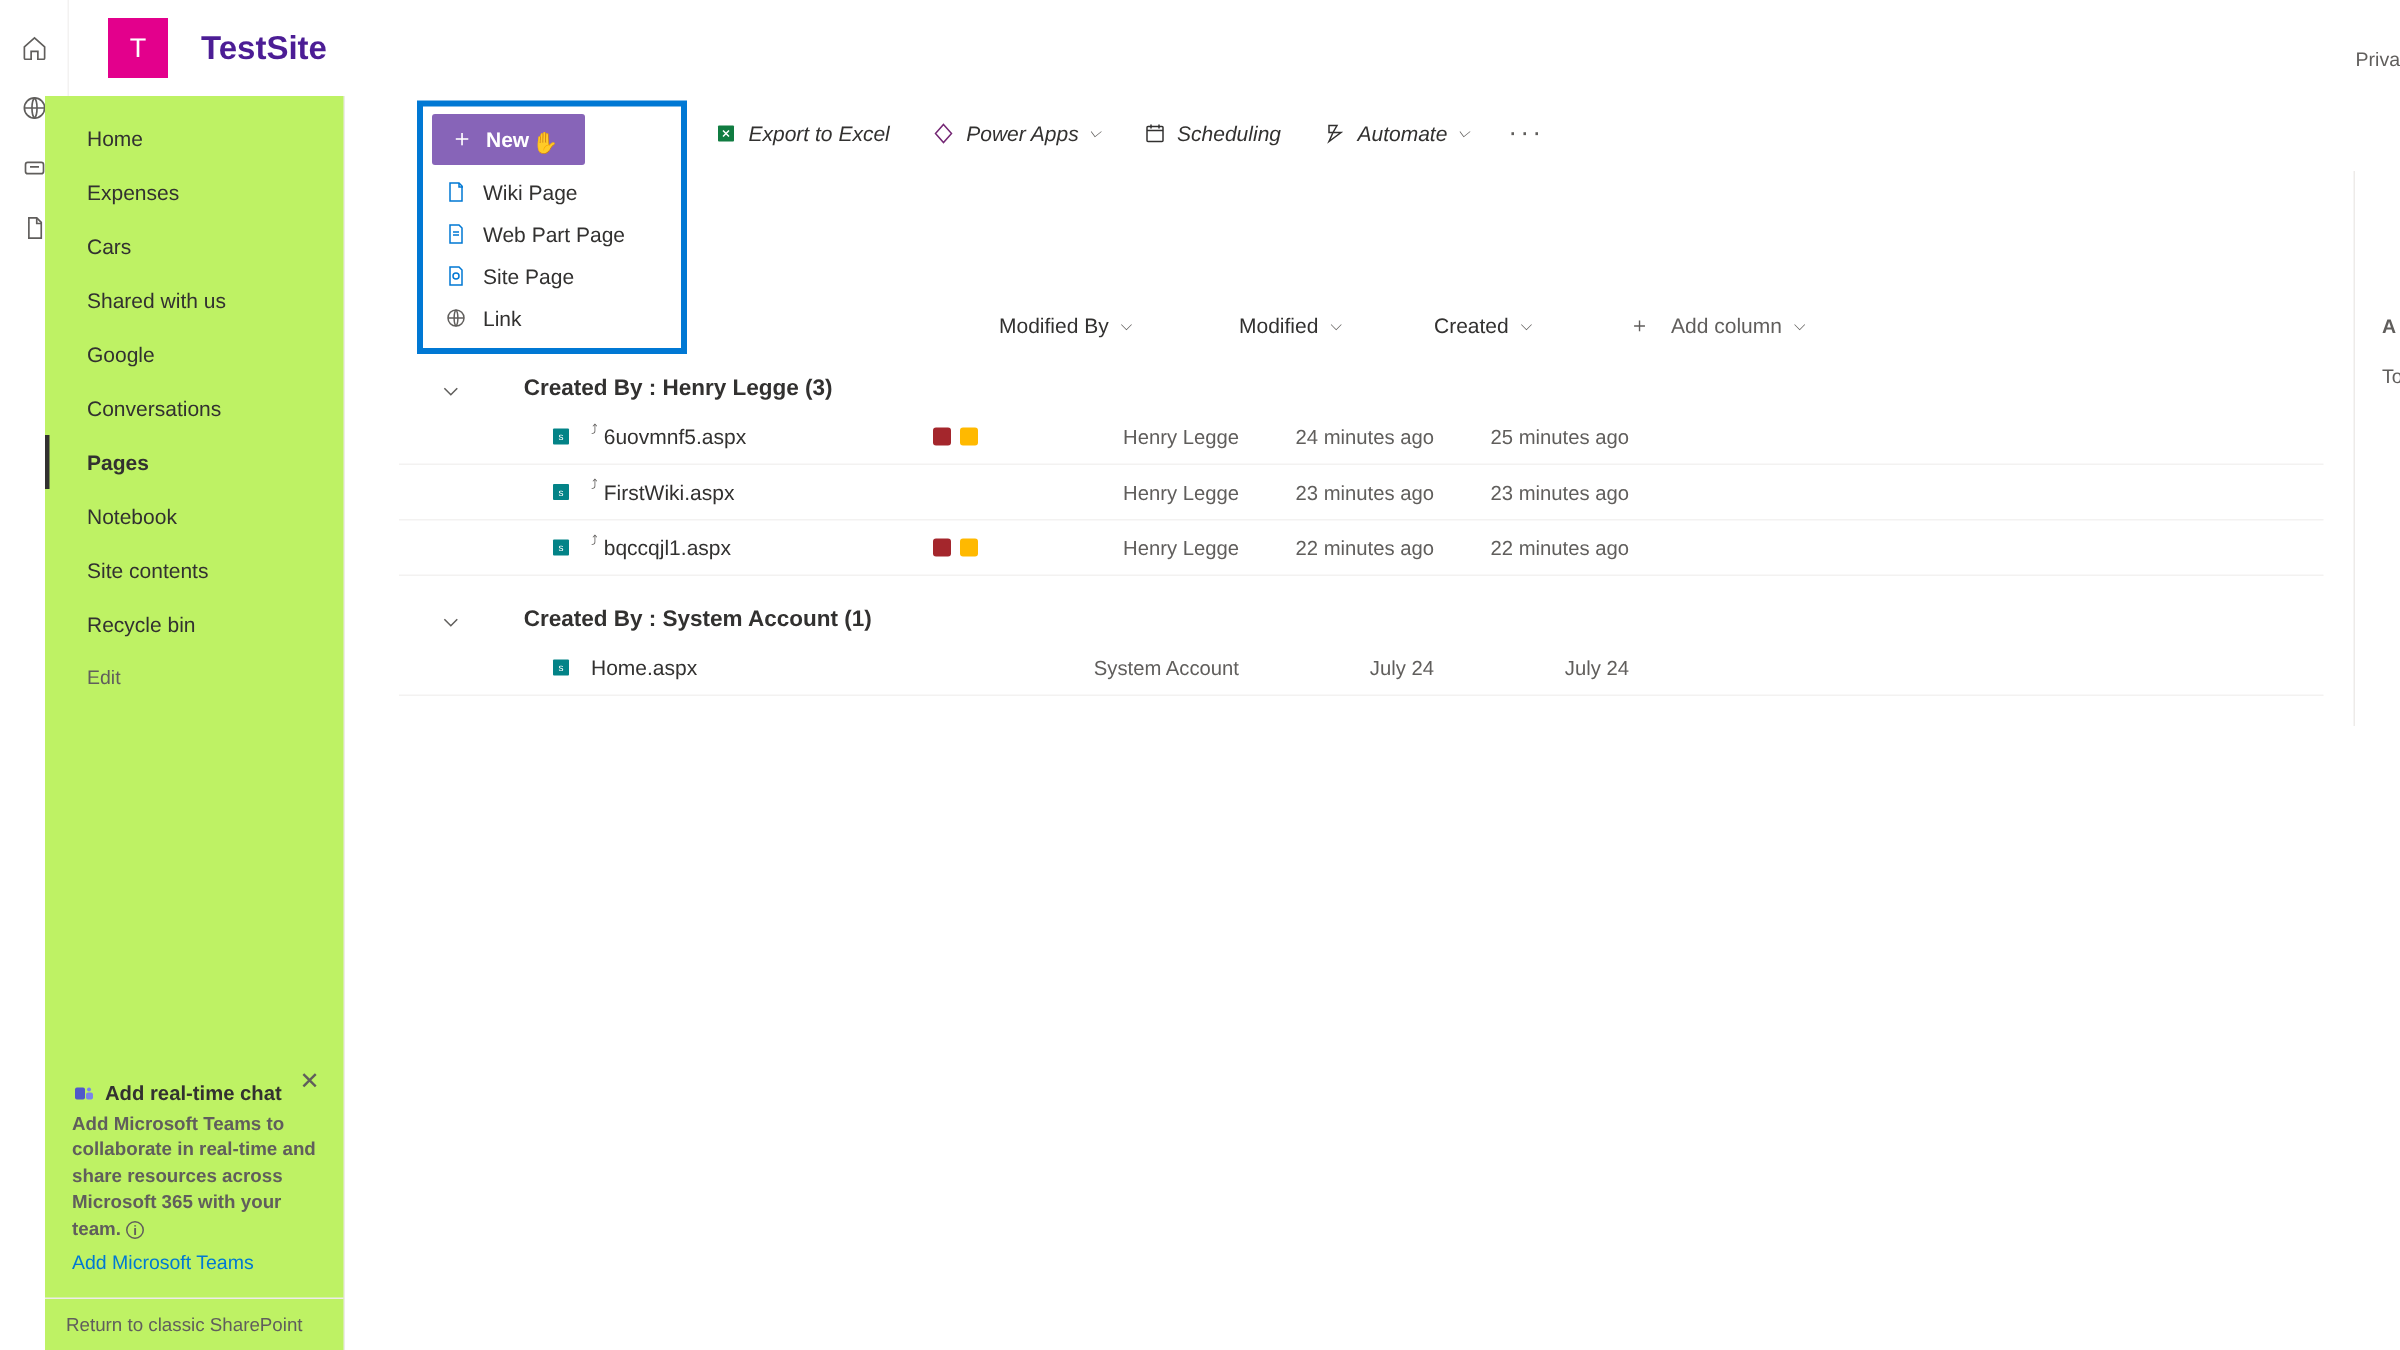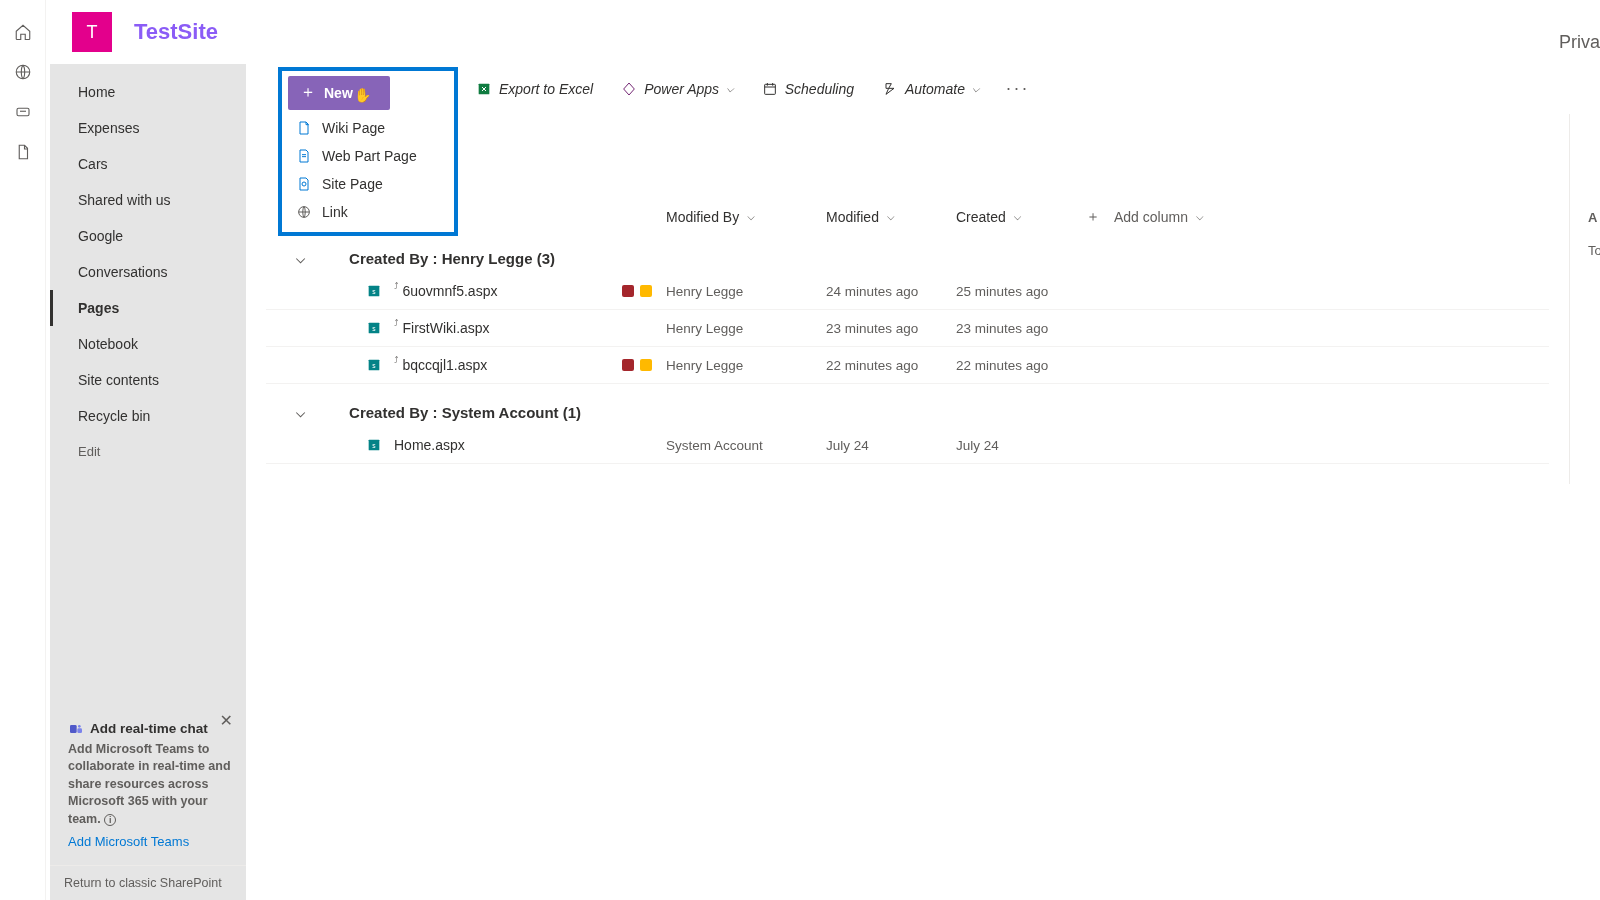--- a/index.html
+++ b/index.html
@@ -6,25 +6,25 @@
 body { background:#fff; color:#323130; font-size:14px; overflow:hidden; }
 
 
 .rail { position:fixed; left:0; top:0; width:46px; height:100%; background:#fff; border-right:1px solid #f3f2f1; padding-top:12px; }
 .rail .ri { width:46px; height:40px; display:flex; align-items:center; justify-content:center; color:#605e5c; cursor:pointer; }
 .rail .ri svg { width:18px; height:18px; }
 
 
 .hdr { position:fixed; left:46px; top:0; right:0; height:64px; display:flex; align-items:center; padding:0 26px; background:#fff; }
 .logo { width:40px; height:40px; background:#e3008c; color:#fff; display:flex; align-items:center; justify-content:center; font-size:18px; font-weight:400; margin-right:22px; }
-.site-title { font-size:22px; font-weight:600; color:#8b5cf6; }
-.priv { position:absolute; right:0; top:32px; font-size:18px; color:#605e5c; }
-
-
-.side { position:fixed; left:50px; top:64px; bottom:0; width:200px; border-right:1px solid #edebe9; background:#e5e5e5; display:flex; flex-direction:column; }
+.site-title { font-size:22px; font-weight:600; color:#4c1d95; }
+.priv { position:absolute; right:0; top:32px; font-size:13px; color:#605e5c; }
+
+
+.side { position:fixed; left:30px; top:64px; bottom:0; width:200px; border-right:1px solid #edebe9; background:#bef264; display:flex; flex-direction:column; }
 .nav { flex:1; padding-top:10px; overflow:auto; }
 .nav-item { padding:10px 20px 10px 28px; font-size:14px; color:#323130; cursor:pointer; }
 .nav-item.sel { font-weight:600; border-left:3px solid #323130; padding-left:25px; }
 .edit-link { padding:10px 28px; font-size:13px; color:#605e5c; cursor:pointer; }
 
 .tip { margin:8px; padding:12px 10px 8px; font-size:12.5px; color:#323130; position:relative; }
 .tip-close { position:absolute; right:8px; top:2px; font-size:16px; color:#605e5c; cursor:pointer; }
 .tip-title { font-weight:600; font-size:13.5px; margin-bottom:4px; display:flex; align-items:flex-start; gap:6px; }
 .tip-title svg { width:16px; height:16px; }
 .tip-body { color:#605e5c; line-height:1.4;font-weight:bold; }
@@ -44,21 +44,21 @@
 .chev { font-size:10px; color:#605e5c; }
 .more { font-size:18px; color:#605e5c; padding:0 8px; cursor:pointer; letter-spacing:2px; }
 
 
 .newbox { position:absolute; left:0; top:-5px; border:4px solid #0078d4; background:#fff; padding:5px 0 6px; width:180px; }
 .newbox-wrap { position:relative; margin-left:16px; }
 .dd-item { display:flex; align-items:center; gap:10px; padding:6px 14px; font-size:14px; color:#323130; cursor:pointer; }
 .dd-item svg { width:16px; height:16px; }
 
 
-.list { padding:12px 20px 20px 20px; }
+.list { padding:12px 20px 20px 20px;text-align:right; }
 .cols { display:grid; grid-template-columns:340px 160px 130px 130px 160px; padding:14px 20px 14px 60px; align-items:center; color:#323130; font-size:14px; }
 .col-h { display:flex; align-items:center; gap:8px; cursor:pointer; }
 .addcol { color:#605e5c; }
 .addcol .plus { margin-right:6px; }
 
 .grp { padding:10px 0 6px 60px; display:flex; align-items:center; gap:14px; font-weight:600; font-size:15px; }
 .grp-chev { color:#605e5c; font-size:12px; cursor:pointer; transform:translateX(-30px); }
 .row { display:grid; grid-template-columns:340px 160px 130px 130px 160px; padding:10px 20px 10px 60px; align-items:center; font-size:13.5px; color:#605e5c; border-bottom:1px solid #f3f2f1; }
 .fname { display:flex; align-items:center; gap:12px; padding-left:40px; }
 .fname .pgicon { width:16px; height:16px; }

